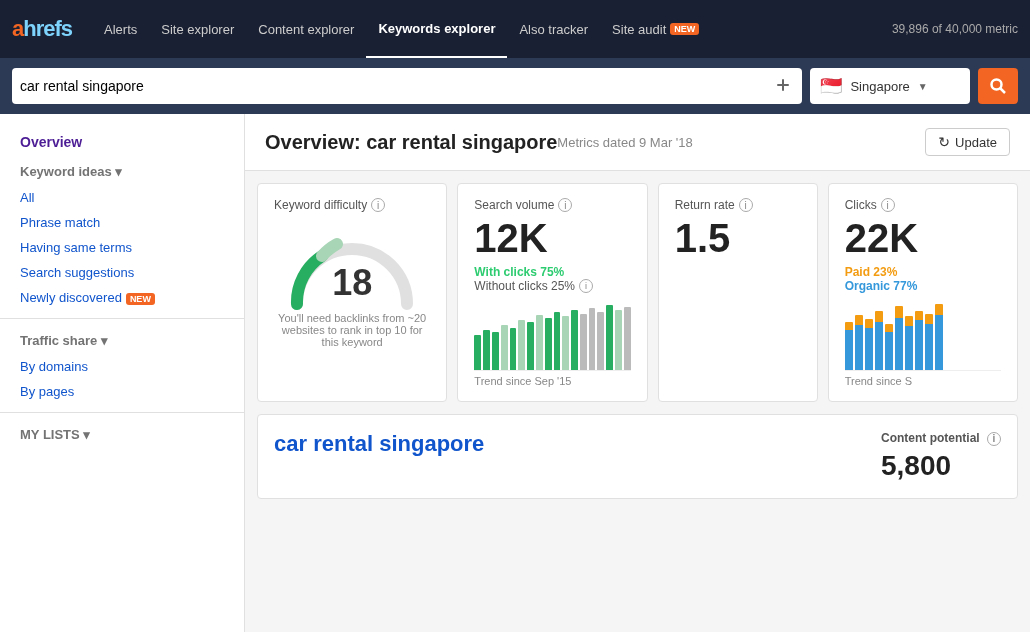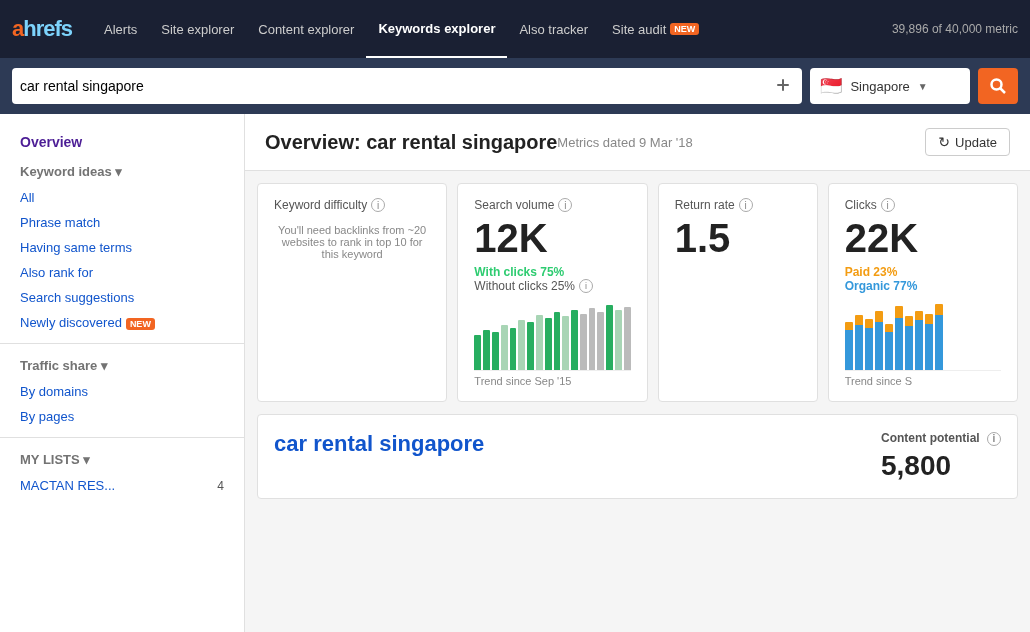--- a/index.html
+++ b/index.html
@@ -303,35 +303,30 @@
 </div>
 
 <div class="main-layout">
 
   <aside class="sidebar">
     <div class="sidebar-overview">Overview</div>
     <div class="sidebar-section-header">Keyword ideas ▾</div>
     <a class="sidebar-link">All</a>
     <a class="sidebar-link">Phrase match</a>
     <a class="sidebar-link">Having same terms</a>
-    <a class="sidebar-link">Also rank for</a>
     <a class="sidebar-link">Search suggestions</a>
     <a class="sidebar-link">
       <span>Newly discovered</span><span class="badge-new">NEW</span>
     </a>
     <div class="sidebar-divider"></div>
     <div class="sidebar-section-header">Traffic share ▾</div>
     <a class="sidebar-link">By domains</a>
     <a class="sidebar-link">By pages</a>
     <div class="sidebar-divider"></div>
     <div class="sidebar-section-header">MY LISTS ▾</div>
-    <div class="sidebar-list-item">
-      <span style="color:#1155cc;">MACTAN RES...</span>
-      <span>4</span>
-    </div>
   </aside>
 
   <main class="content">
 
     <div class="overview-header">
       <span class="overview-title">
         <span>Overview:</span>
         <span style="font-weight:400;"> </span>
         <span>car rental singapore</span>
       </span>
@@ -343,20 +338,32 @@
     </div>
 
     <div class="cards-row">
 
       <div class="card" style="max-width:200px; min-width:180px;">
         <div class="card-title">
           <span>Keyword difficulty</span>
           <span class="info-i">i</span>
         </div>
         <div class="gauge-container">
+          <div class="gauge-wrap">
+            
+            <svg width="140" height="90" viewBox="0 0 140 90">
+
+              <path d="M15,80 A55,55 0 0,1 125,80" fill="none" stroke="#e0e0e0" stroke-width="12" stroke-linecap="round"></path>
+
+              <path d="M15,80 A55,55 0 0,1 40,32" fill="none" stroke="#27ae60" stroke-width="12" stroke-linecap="round"></path>
+
+              <path d="M40,32 A55,55 0 0,1 55,20" fill="none" stroke="#a8d5b5" stroke-width="12" stroke-linecap="round"></path>
+            </svg>
+            <div class="gauge-number">18</div>
+          </div>
           <div class="gauge-desc">You'll need backlinks from ~20 websites to rank in top 10 for this keyword</div>
         </div>
       </div>
 
       <div class="card">
         <div class="card-title">
           <span>Search volume</span>
           <span class="info-i">i</span>
         </div>
         <div class="card-value">12K</div>

